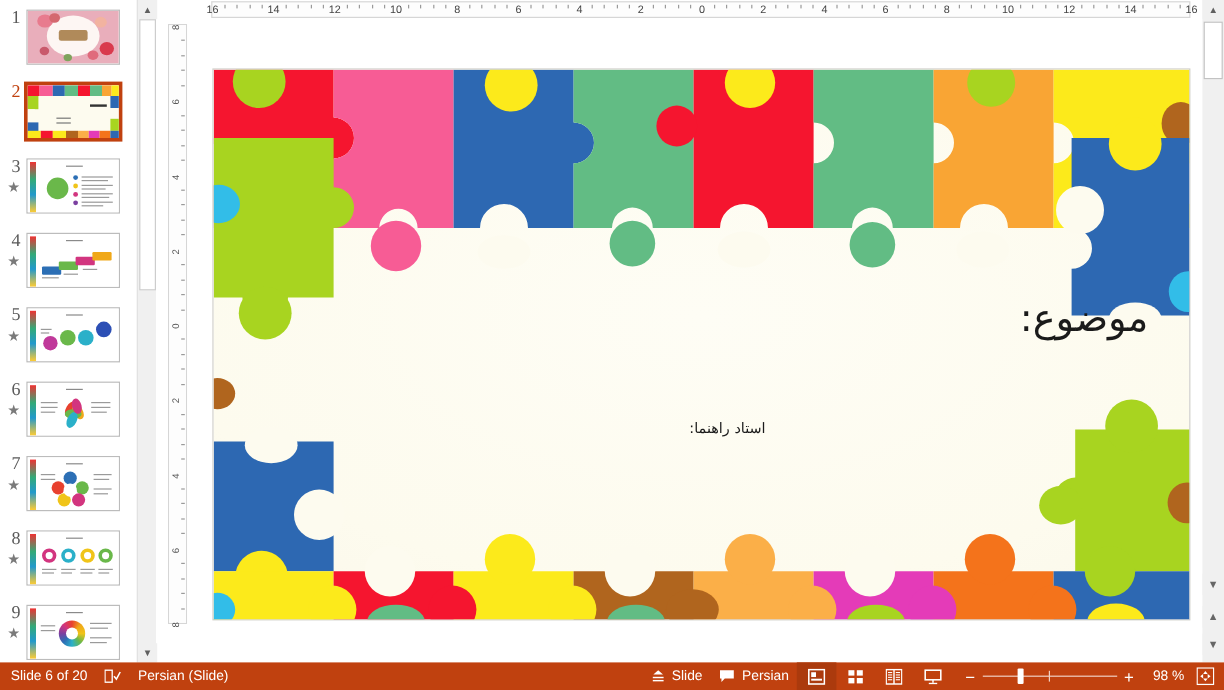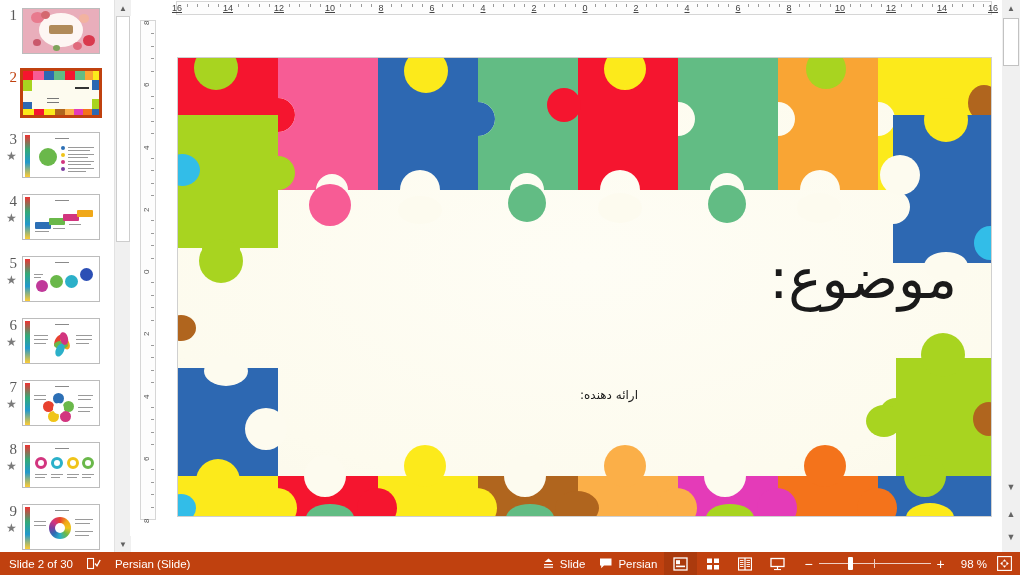--- a/index.html
+++ b/index.html
@@ -77,21 +77,21 @@
 
   
   #hruler {
     position:absolute; left:176px; top:1px; width:816px; height:14px;
     background:#fdfdfd; border:1px solid #d6d6d6;
   }
   .htick { position:absolute; top:0; background:#9a9a9a; width:1px; }
   .htick.min { height:3px; top:2px; }
   .hlabel {
     position:absolute; top:0px; font-size:9px; color:#444;
-    transform: translateX(-50%); line-height:13px;text-decoration:underline;
+    transform: translateX(-50%); line-height:13px;
   }
 
   
   #canvas-area {
     position:absolute; left:156px; top:18px; width:844px; height:534px;
     background:#fff;
   }
   #slide {
     position:absolute; left:21px; top:39px; width:815px; height:460px;
     background:#fdfbef; border:1px solid #d0d0d0; overflow:hidden;
@@ -99,21 +99,21 @@
   #slide-bg {
     position:absolute; inset:0;
     background:
       radial-gradient(ellipse 120% 110% at 50% 45%, #fefdf5 0%, #fdfbee 45%, #f4f2e4 100%);
   }
   .puzzle-svg { position:absolute; left:0; top:0; }
 
   
   .s-title {
     position:absolute; right:34px; top:188px;
-    font-size:56px; color:#1a1a1a; direction:rtl;
+    font-size:32px; color:#1a1a1a; direction:rtl;
     font-family:"DejaVu Sans", "Liberation Sans", sans-serif;
     letter-spacing:0px; white-space:nowrap;
   }
   .s-sub1 {
     position:absolute; left:280px; top:292px; width:180px; text-align:right;
     font-size:12px; color:#1a1a1a; direction:rtl;
     font-family:"DejaVu Sans", "Liberation Sans", sans-serif; white-space:nowrap;
   }
   .s-sub2 {
     position:absolute; left:280px; top:330px; width:180px; text-align:right;
@@ -586,35 +586,35 @@
         <path d="M600,418 H700 V460 H600 Z" fill="#F4731B"></path>
         <circle cx="647" cy="408" r="21" fill="#F4731B"></circle>
         <circle cx="599" cy="450" r="20" fill="#E43BB8"></circle>
         <path d="M700,418 H815 V460 H700 Z" fill="#2D68B2"></path>
         <circle cx="747" cy="418" r="21" fill="#A8D420"></circle>
         <circle cx="699" cy="450" r="20" fill="#F4731B"></circle>
         <ellipse cx="752" cy="460" rx="24" ry="15" fill="#FCEA1B"></ellipse>
       </svg>
 
       <div class="s-title">موضوع:</div>
-      <div class="s-sub2">ارائه دهنده:</div>
+      <div class="s-sub1">استاد راهنما:</div>
     </div>
   </div>
 
   <div id="right-scroll">
     <div class="sb-arrow" style="top:0;width:18px;">▲</div>
     <div class="sb-thumb"></div>
     <div class="nav-btn" style="top:478px">▼</div>
     <div class="nav-btn" style="top:505px">▲</div>
     <div class="nav-btn" style="top:528px">▼</div>
   </div>
 
   <div id="statusbar">
     <div class="sb-item" style="padding-left:9px">
-      <span>Slide 2 of 30</span>
+      <span>Slide 6 of 20</span>
     </div>
     <div class="sb-item">
       <span class="icon-sq">
         <svg width="14" height="13" viewBox="0 0 14 13">
           <rect x="0.5" y="1.5" width="6" height="10" fill="none" stroke="#fff" stroke-width="1.1"></rect>
           <path d="M8 6.5 l2 2.4 L13.2 3" fill="none" stroke="#fff" stroke-width="1.3"></path>
         </svg>
       </span>
     </div>
     <div class="sb-item">

